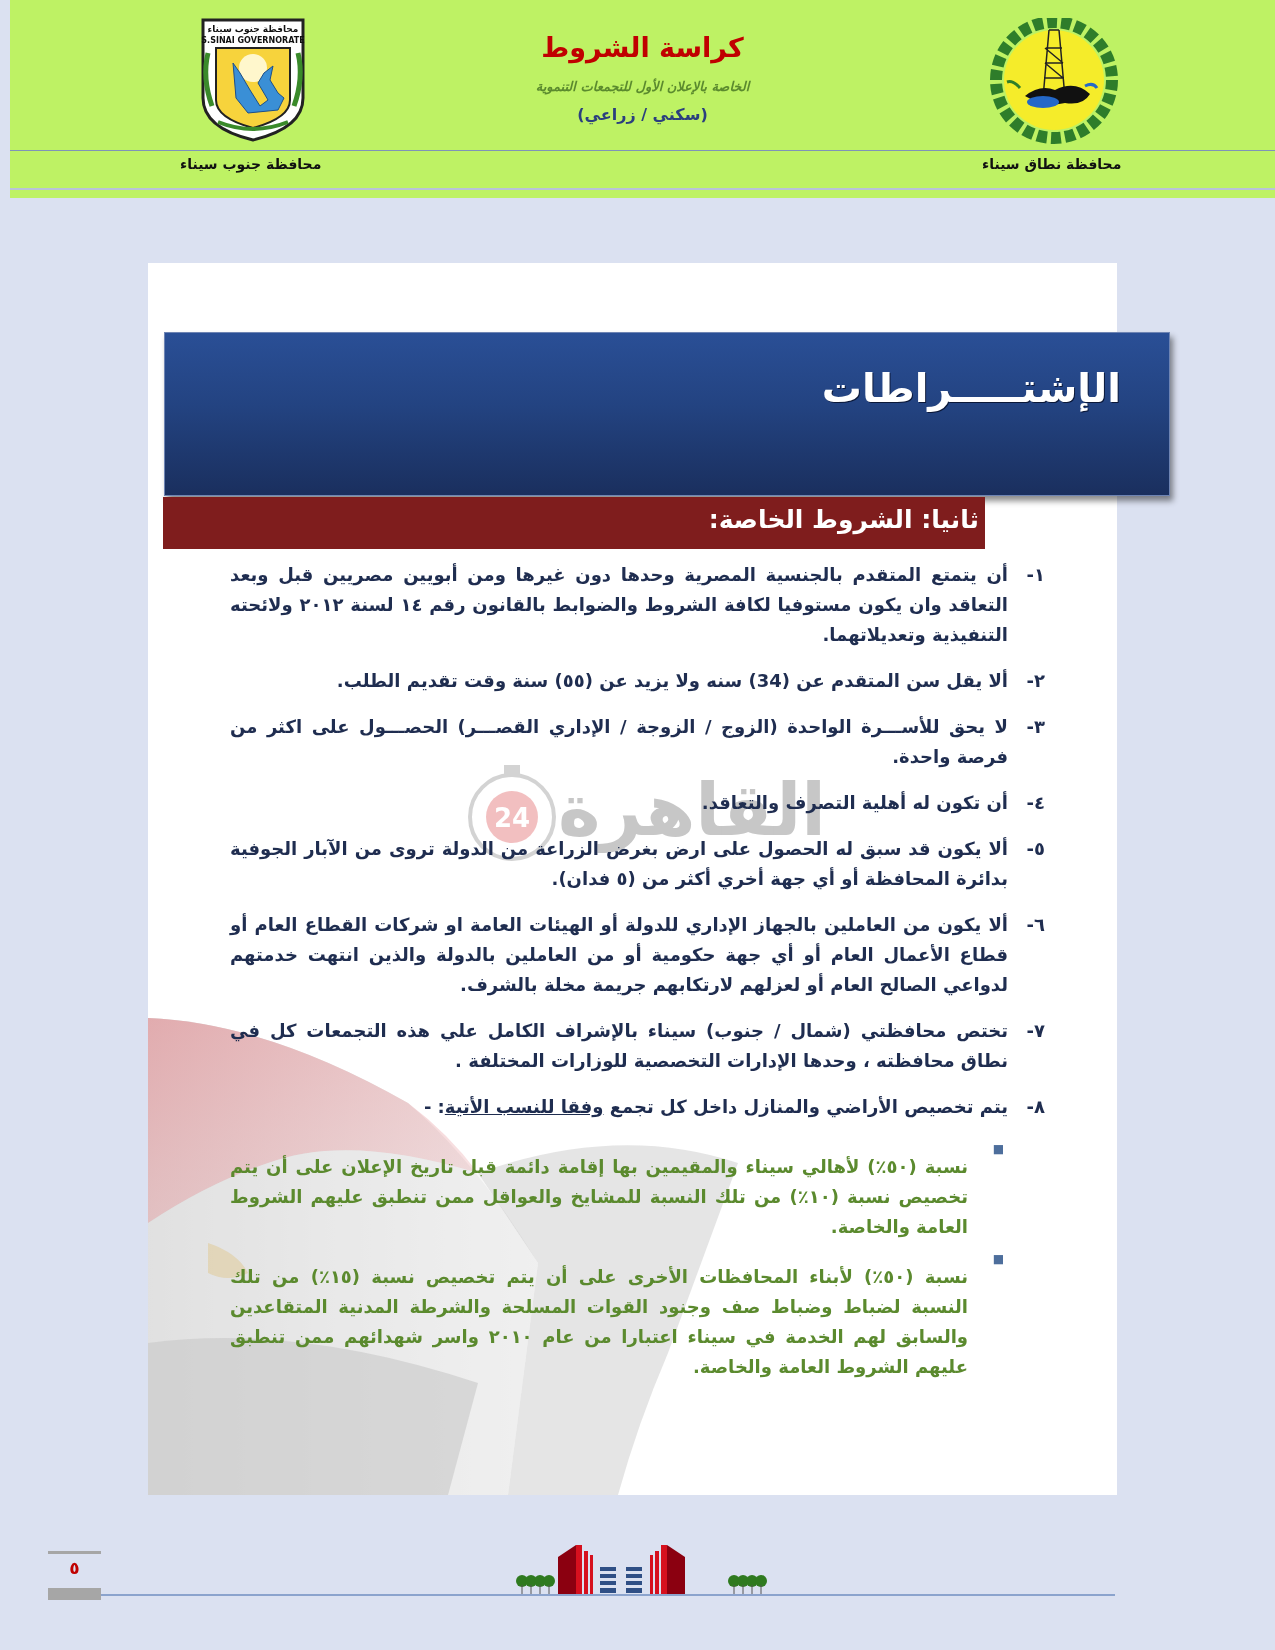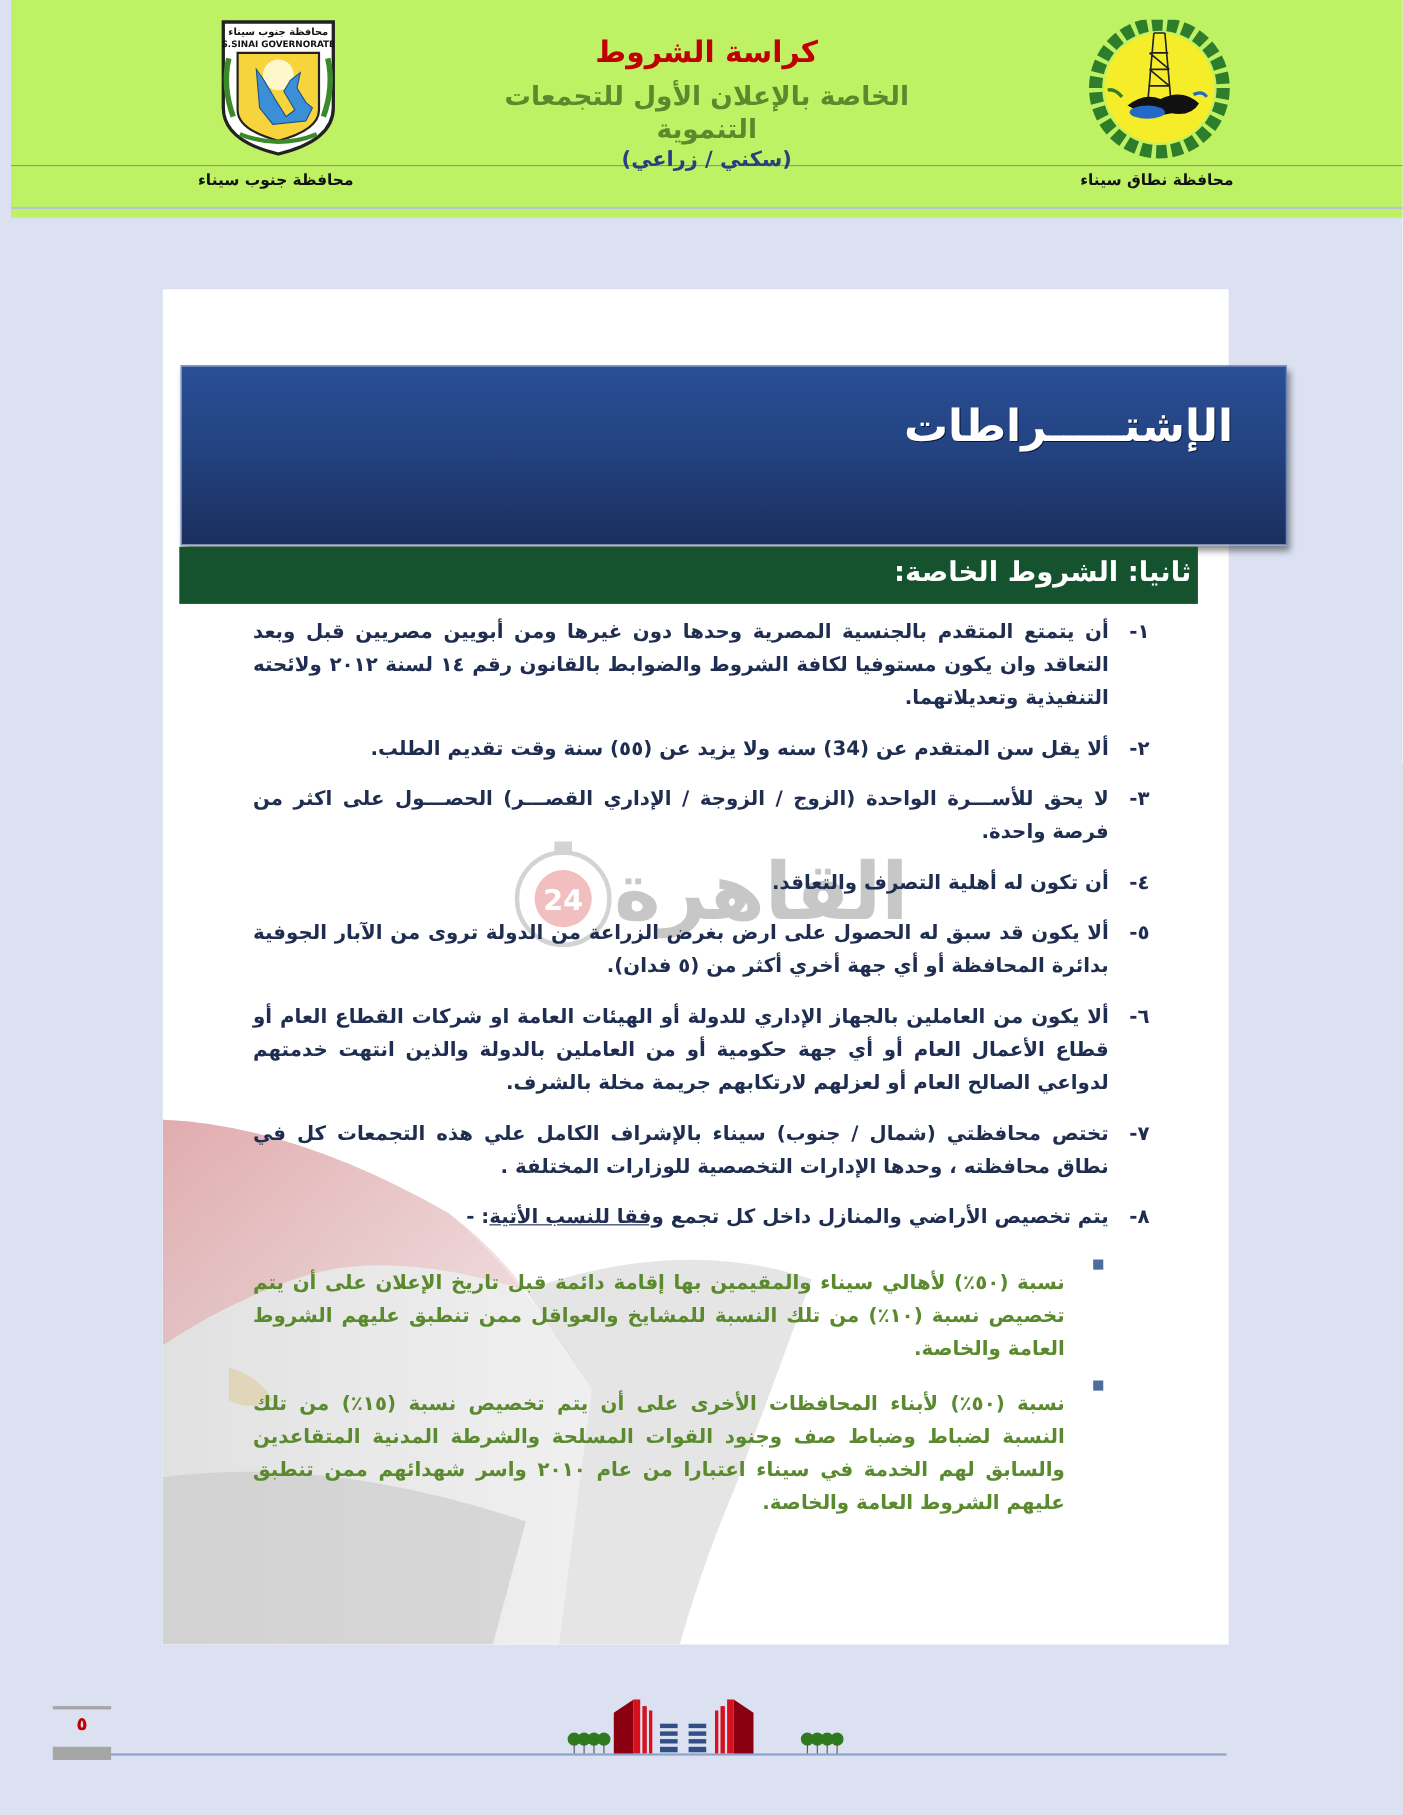--- a/index.html
+++ b/index.html
@@ -11,22 +11,22 @@
   }
   
   .header {
     position: absolute; left: 10px; top: 0; width: 1275px; height: 198px;
     background: #bef264;
   }
   .header .rule1 { position: absolute; left: 0; top: 150px; width: 1275px; height: 1px; background: #7f94b8; }
   .header .rule2 { position: absolute; left: 0; top: 188px; width: 1275px; height: 2px; background: #b9c3d8; }
   .title-block { position: absolute; left: 400px; top: 30px; width: 465px; text-align: center; direction: rtl; }
   .title-main { color: #c00000; font-size: 27px; font-weight: bold; line-height: 36px; }
-  .title-sub { color: #5b8a2e; font-size: 24px; font-weight: bold; line-height: 30px; margin-top: 6px; }
-  .title-type { color: #2b3f7e; font-size: 19px; font-weight: bold; line-height: 18px; margin-top: 4px; }
+  .title-sub { color: #5b8a2e; font-size: 13px; font-weight: bold; line-height: 30px; margin-top: 6px; font-style: italic; }
+  .title-type { color: #2b3f7e; font-size: 16px; font-weight: bold; line-height: 18px; margin-top: 4px; }
 
   .logo-south { position: absolute; left: 188px; top: 18px; width: 110px; height: 125px; }
   .logo-north { position: absolute; left: 975px; top: 18px; width: 138px; height: 130px; }
   .gov-label { position: absolute; top: 156px; font-size: 14px; font-weight: bold; color: #111; direction: rtl; white-space: nowrap; }
   .gov-south { left: 170px; }
   .gov-north { left: 972px; }
 
   
   .page-card {
     position: absolute; left: 148px; top: 263px; width: 969px; height: 1232px;
@@ -40,22 +40,22 @@
     box-shadow: 3px 5px 6px rgba(0,0,0,0.45);
     border: 1px solid #6e84b3;
   }
   .banner-title {
     position: absolute; right: 48px; top: 32px; color: #ffffff;
     font-size: 40px; font-weight: bold; direction: rtl; letter-spacing: 1px;
     text-shadow: 1px 1px 0 #0b1838;
   }
 
   .section-bar {
-    position: absolute; left: 163px; top: 497px; width: 926px; height: 52px;
-    background: #14532d;
+    position: absolute; left: 163px; top: 497px; width: 822px; height: 52px;
+    background: #7f1d1d;
   }
   .section-title {
     position: absolute; right: 6px; top: 8px; color: #ffffff; font-size: 25px; font-weight: bold; direction: rtl;
   }
 
   
   .conditions {
     position: absolute; left: 230px; top: 560px; width: 815px; direction: rtl;
     color: #1f2d50; font-size: 18px; font-weight: bold; line-height: 30px;
   }

